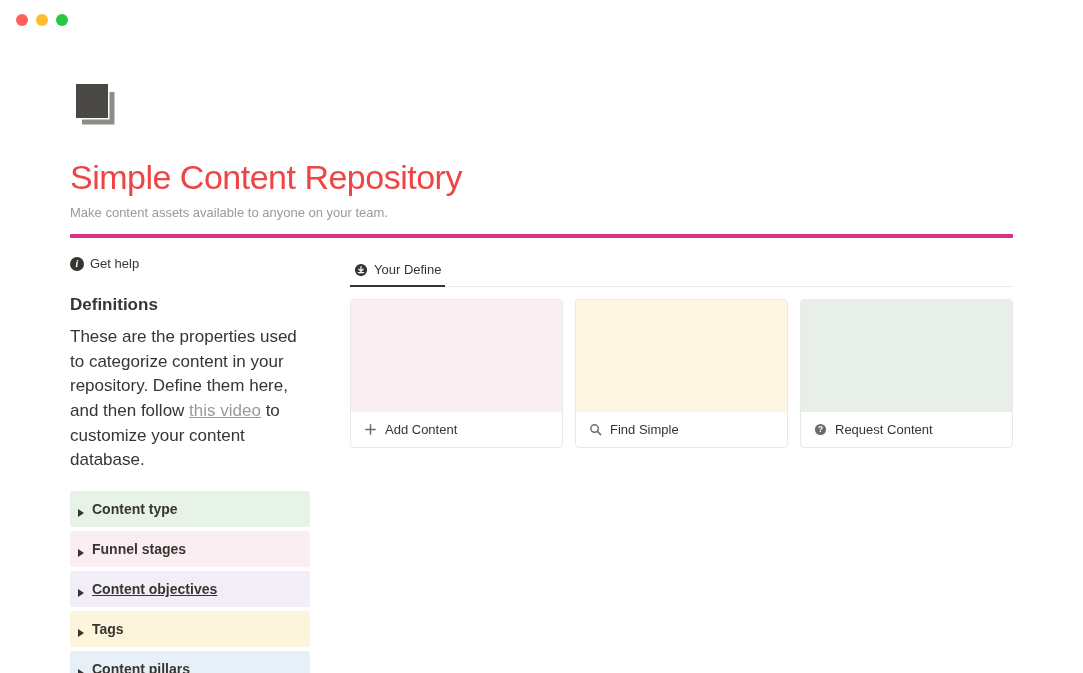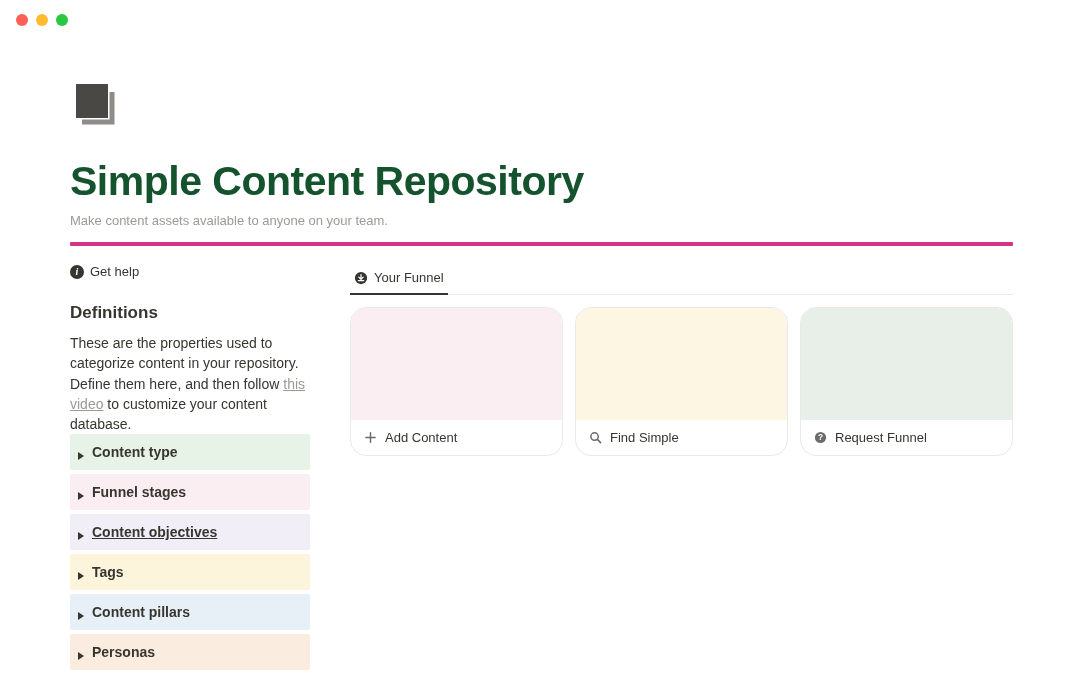--- a/index.html
+++ b/index.html
@@ -26,24 +26,24 @@
   }
 
   .page-icon {
     width: 48px; height: 48px;
     margin-bottom: 30px;
     position: relative;
   }
   .page-icon svg { width: 100%; height: 100%; }
 
   .page-title {
-    font-size: 41px;
-    font-weight: 700;
+    font-size: 34px;
+    font-weight: 400;
     letter-spacing: -0.5px;
-    color: #14532d;
+    color: #ef4444;
     margin-bottom: 8px;
   }
   .page-subtitle {
     font-size: 13px;
     color: #9b9a97;
     margin-bottom: 14px;
   }
   .divider {
     height: 4px;
     background: #d63384;
@@ -81,24 +81,24 @@
     font-style: italic;
     font-family: Georgia, serif;
   }
 
   .definitions-heading {
     font-size: 17px;
     font-weight: 700;
     margin-bottom: 10px;
   }
   .definitions-desc {
-    font-size: 14px;
+    font-size: 17px;
     color: #37352f;
     line-height: 1.45;
-    margin-bottom: 0;
+    margin-bottom: 18px;
   }
   .definitions-desc .link { color: #9b9a97; text-decoration: underline; cursor: pointer; }
 
   .toggle-list { display: flex; flex-direction: column; gap: 4px; }
   .toggle-item {
     display: flex;
     align-items: flex-end;
     gap: 8px;
     padding: 10px 8px;
     border-radius: 2px;
@@ -141,21 +141,21 @@
   }
   .tab-icon svg { width: 14px; height: 14px; }
 
   .cards {
     display: flex;
     gap: 12px;
   }
   .card {
     flex: 1;
     border: 1px solid #e9e9e7;
-    border-radius: 16px;
+    border-radius: 4px;
     overflow: hidden;
     cursor: pointer;
     background: #fff;
   }
   .card-cover { height: 112px; }
   .cv-pink   { background: #faeef3; }
   .cv-yellow { background: #fdf6e3; }
   .cv-green  { background: #e8efe8; }
   .card-footer {
     display: flex;
@@ -233,21 +233,21 @@
 
     <div class="right-col">
       <div class="tabs">
         <div class="tab">
           <span class="tab-icon">
             <svg viewBox="0 0 16 16">
                 <circle cx="8" cy="8" r="7" fill="#37352f"></circle>
                 <path d="M8 4 L8 9 M5.5 7 L8 9.5 L10.5 7 M5 11 L11 11" stroke="#fff" stroke-width="1.4" fill="none" stroke-linecap="round"></path>
               </svg>
           </span>
-          <span>Your Funnel</span>
+          <span>Your Define</span>
         </div>
       </div>
 
       <div class="cards">
         <div class="card">
           <div class="card-cover cv-pink"></div>
           <div class="card-footer">
             <span class="cf-icon">
               <svg viewBox="0 0 14 14">
                   <path d="M7 2 L7 12 M2 7 L12 7" stroke="#6b6b6b" stroke-width="1.6" stroke-linecap="round"></path>
@@ -270,20 +270,20 @@
         </div>
         <div class="card">
           <div class="card-cover cv-green"></div>
           <div class="card-footer">
             <span class="cf-icon">
               <svg viewBox="0 0 14 14">
                   <circle cx="7" cy="7" r="6" fill="#6b6b6b"></circle>
                   <text x="7" y="10" text-anchor="middle" font-size="9" font-weight="700" fill="#fff">?</text>
                 </svg>
             </span>
-            <span>Request Funnel</span>
+            <span>Request Content</span>
           </div>
         </div>
       </div>
     </div>
 
   </div>
 </div>
 
 </body></html>

